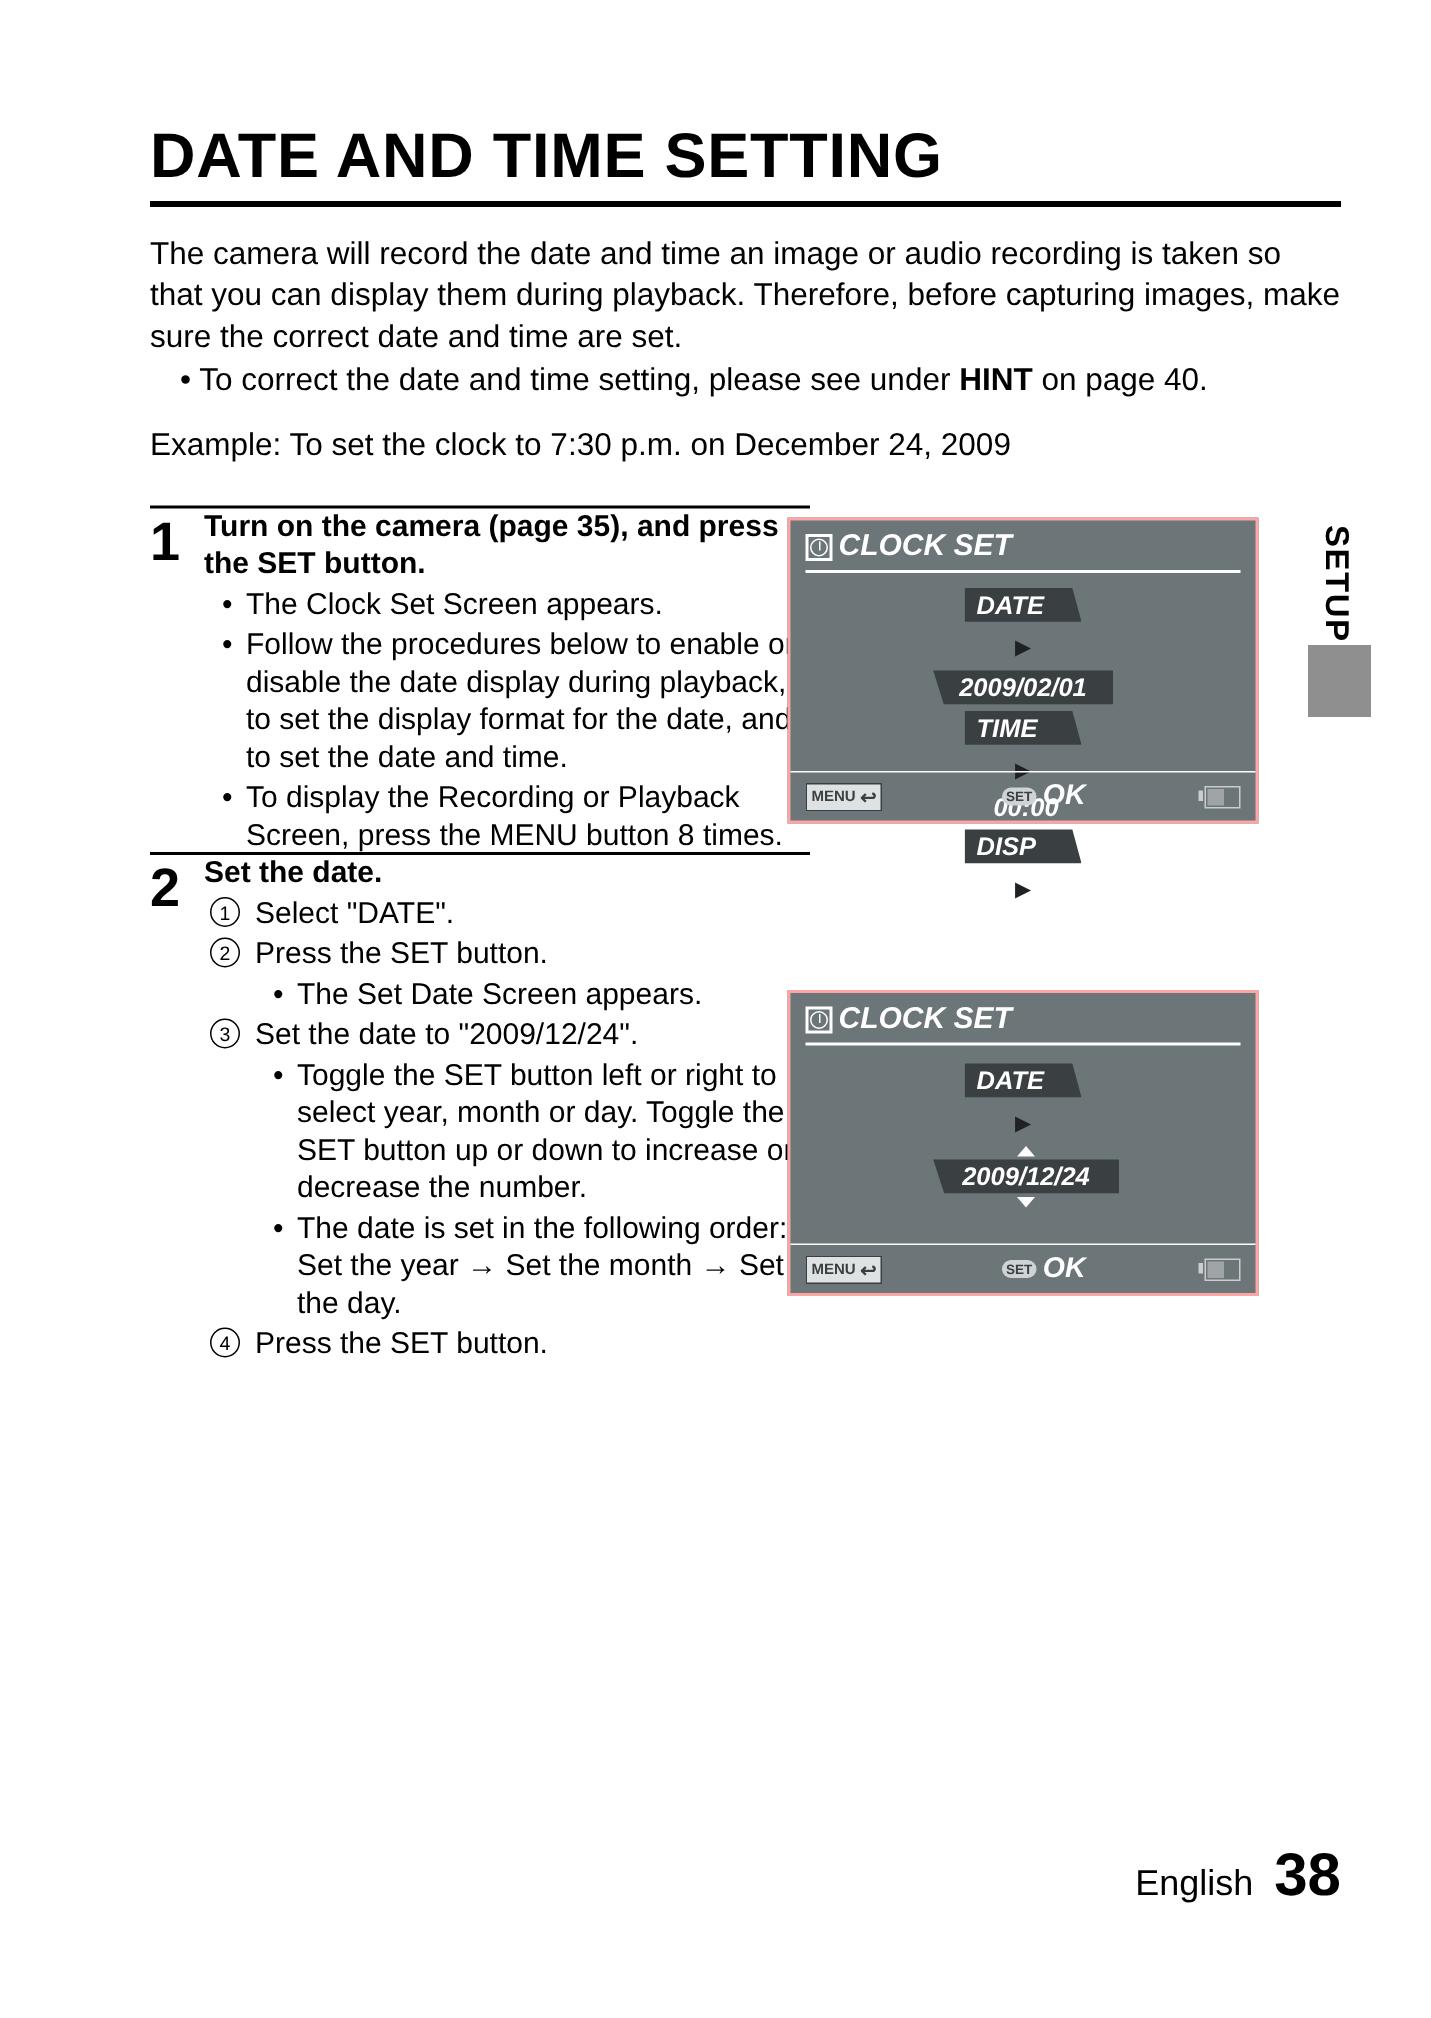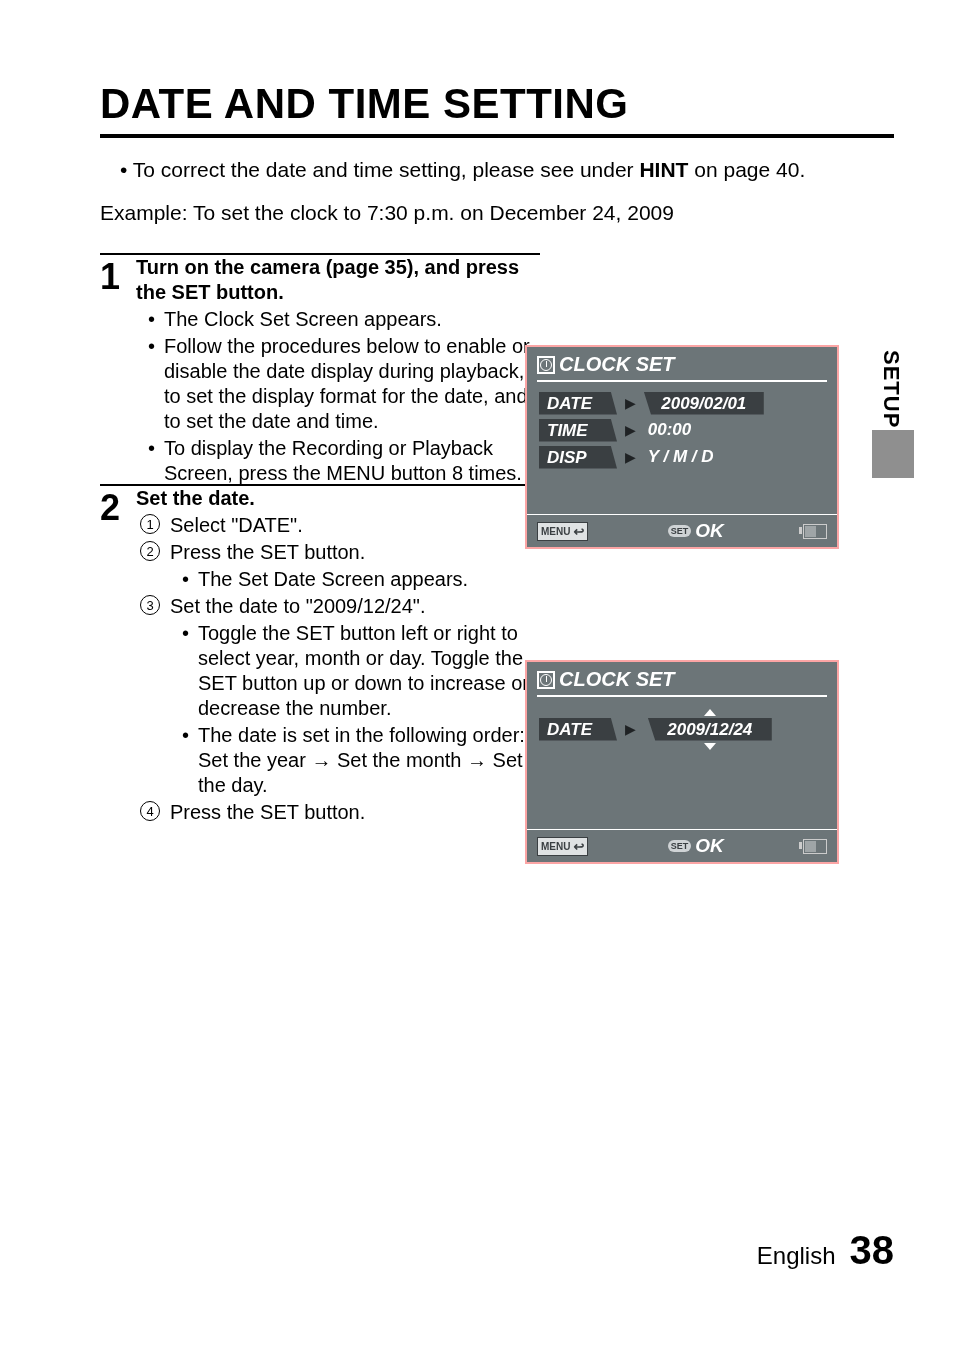--- a/index.html
+++ b/index.html
@@ -178,20 +178,21 @@
   .scr-divider {
     height: 1.5px;
     background: #fff;
     margin: 0 10px;
   }
   .row {
     display: flex;
     align-items: center;
     margin: 4px 12px;
     gap: 8px;
+    flex-direction: column;
   }
   .pill {
     background: #3a3f42;
     color: #fff;
     font-weight: bold;
     font-style: italic;
     padding: 2px 12px 1px 8px;
     min-width: 58px;
     font-size: 17px;
     clip-path: polygon(0 0, 92% 0, 100% 100%, 0 100%);
@@ -305,20 +306,21 @@
   }
   .footer .lang { font-size: 24px; }
   .footer .pnum { font-size: 40px; font-weight: bold; }
 </style>
 </head>
 <body>
 
 <div class="page">
   <h1 class="title">DATE AND TIME SETTING</h1>
 
+  <div class="intro">The camera will record the date and time an image or audio recording is taken so that you can display them during playback. Therefore, before capturing images, make sure the correct date and time are set.</div>
   <div class="intro-bullet">
     <span>• To correct the date and time setting, please see under </span><b>HINT</b><span> on page 40.</span>
   </div>
 
   <div class="example">Example: To set the clock to 7:30 p.m. on December 24, 2009</div>
 
   <div class="step step1">
     <div class="step-num">1</div>
     <div class="step-body">
       <div class="step-head">Turn on the camera (page 35), and press the SET button.</div>

